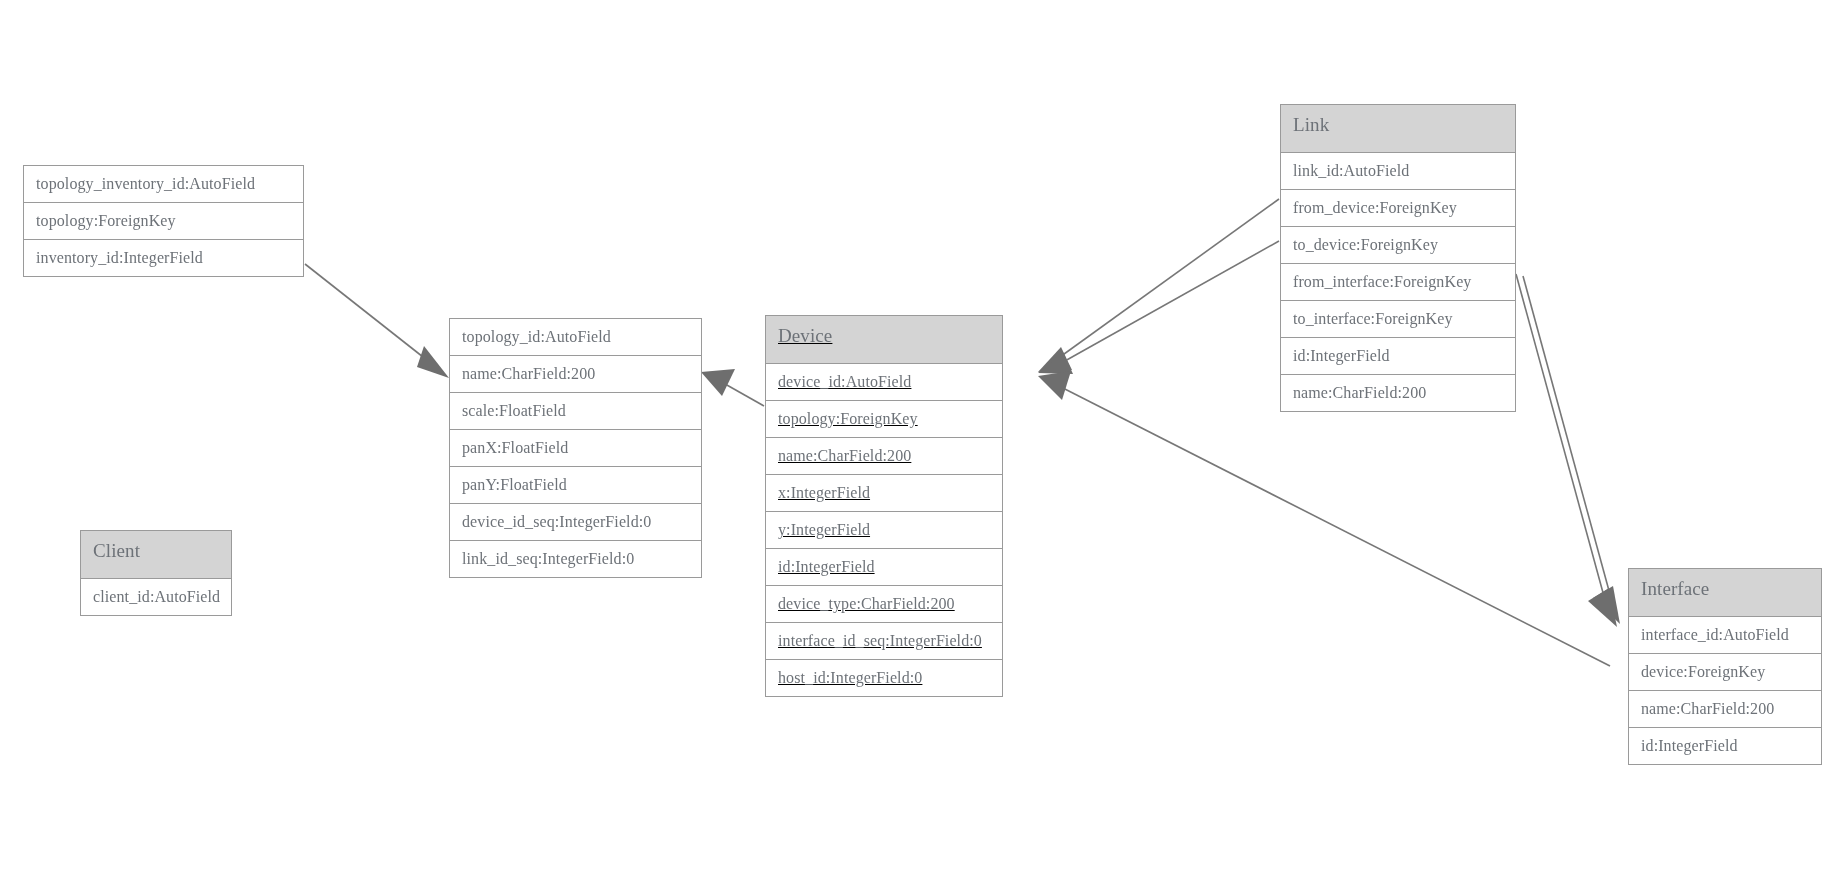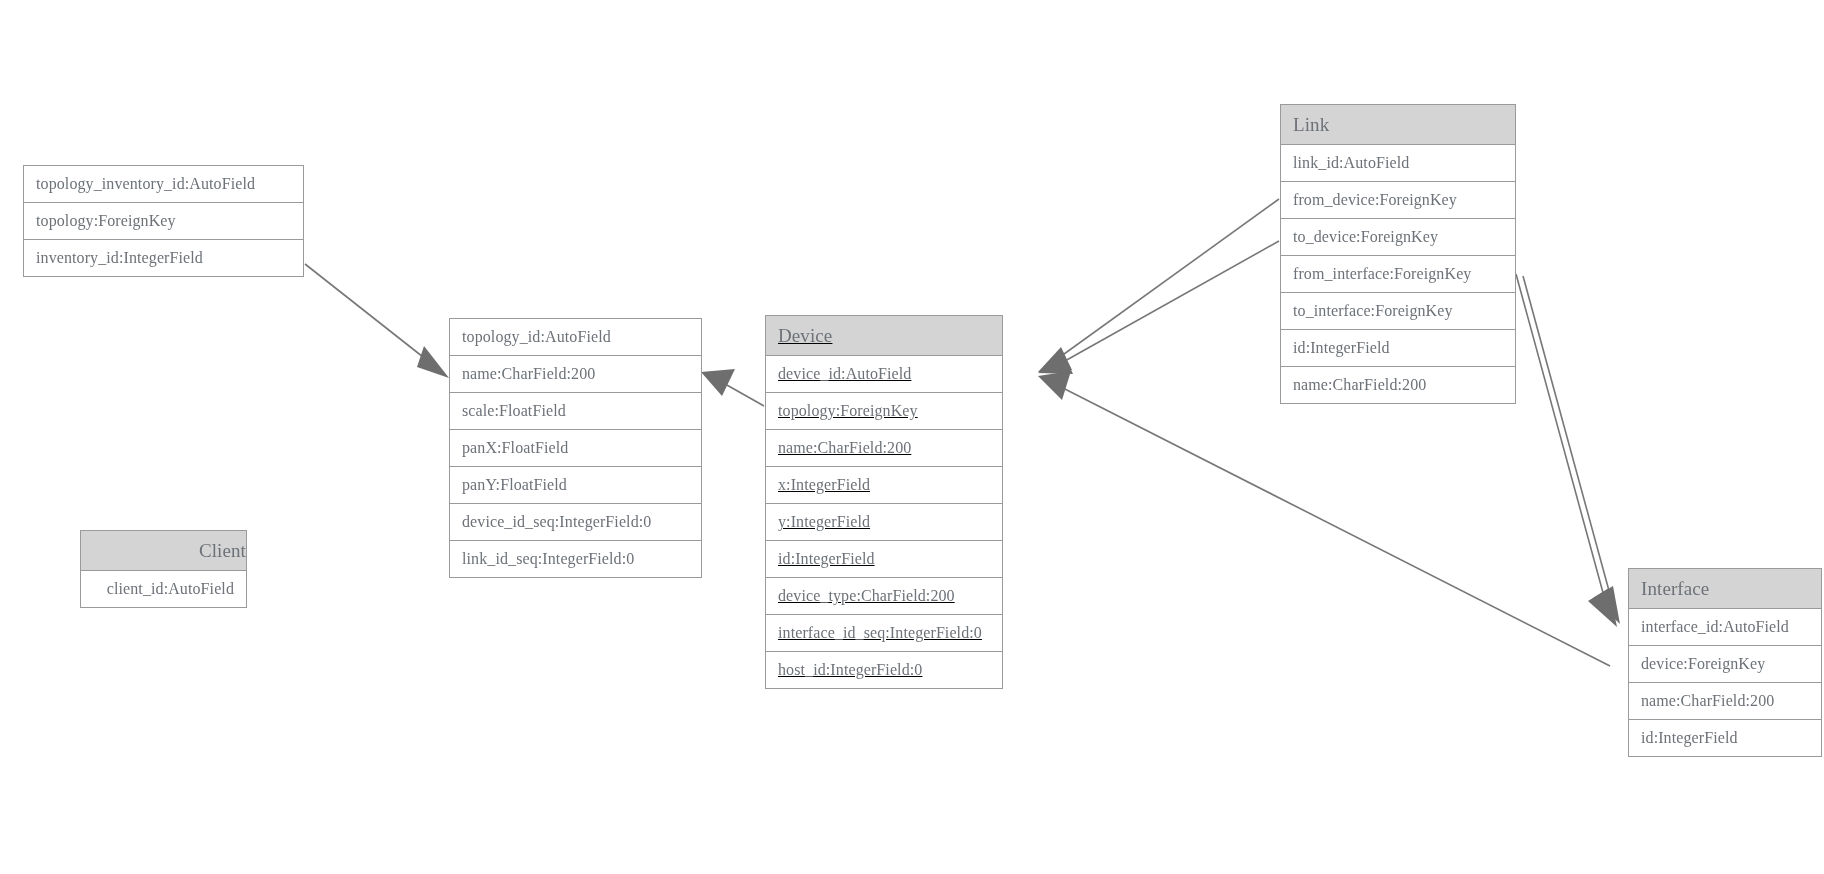--- a/index.html
+++ b/index.html
@@ -32,21 +32,21 @@
     background: #ffffff;
     z-index: 5;
   }
   .entity-header {
     box-sizing: border-box;
     background: #d4d4d4;
     border-bottom: 1px solid #9a9a9a;
     color: #6d7278;
     font-size: 19px;
     line-height: 1;
-    padding: 10px 0 10px 12px;
+    padding: 10px 0 18px 12px;
     white-space: nowrap;
     letter-spacing: 0.1px;
   }
   .entity-field {
     box-sizing: border-box;
     border-top: 1px solid #9a9a9a;
     color: #6d7278;
     font-size: 16px;
     line-height: 1;
     padding: 10px 12px 10px 12px;
@@ -117,21 +117,21 @@
       <div class="entity-field">topology_id:AutoField</div>
       <div class="entity-field">name:CharField:200</div>
       <div class="entity-field">scale:FloatField</div>
       <div class="entity-field">panX:FloatField</div>
       <div class="entity-field">panY:FloatField</div>
       <div class="entity-field">device_id_seq:IntegerField:0</div>
       <div class="entity-field">link_id_seq:IntegerField:0</div>
     </div>
   </div>
 
-  <div class="entity" style="left:80px; top:530px; width:167px;text-align:right;">
+  <div class="entity" style="left:80px; top:530px; width:152px;">
     <div class="entity-header">Client</div>
     <div class="entity-fields">
       <div class="entity-field">client_id:AutoField</div>
     </div>
   </div>
 
   <div class="entity" style="left:765px; top:315px; width:238px;text-decoration:underline;">
     <div class="entity-header">Device</div>
     <div class="entity-fields">
       <div class="entity-field">device_id:AutoField</div>

